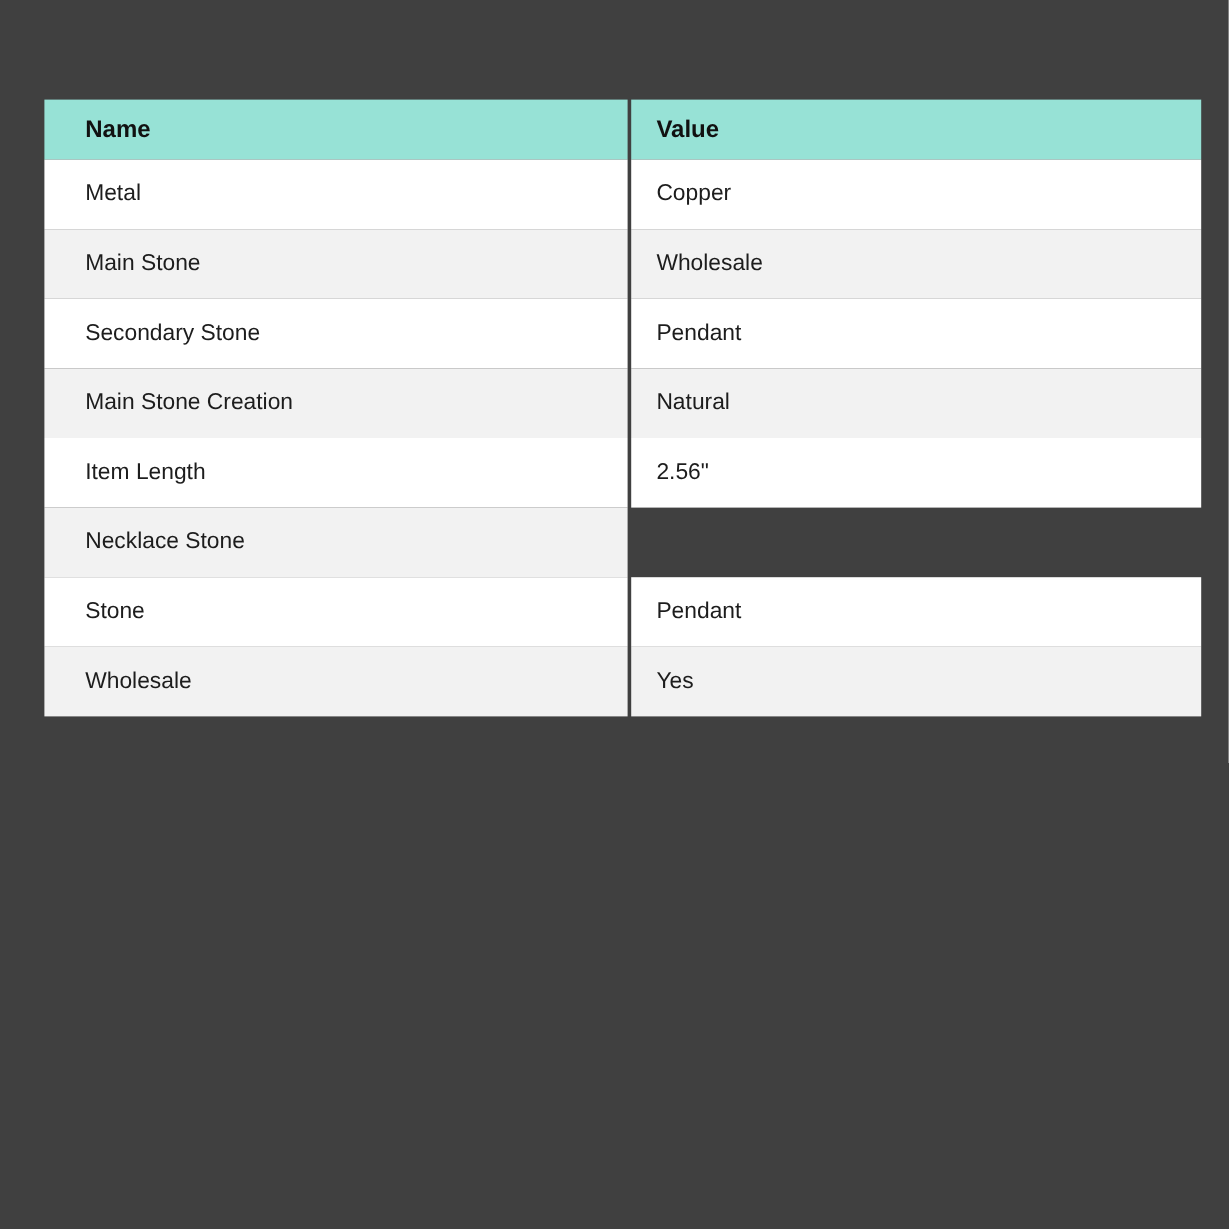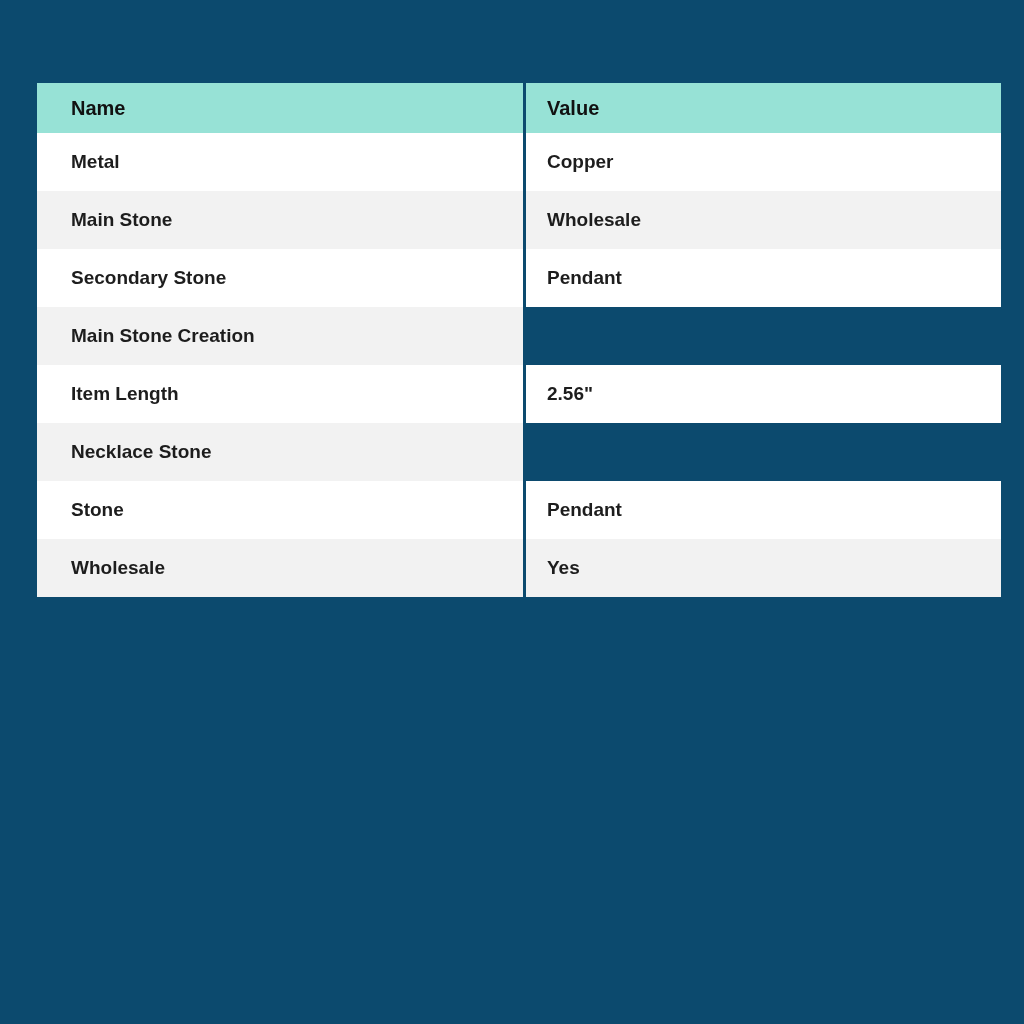--- a/index.html
+++ b/index.html
@@ -7,21 +7,21 @@
     width: 1024px;
     height: 1024px;
     background: #ffffff;
     font-family: "Liberation Sans", "DejaVu Sans", sans-serif;
     color: #1d1d1d;
   }
   .page {
     position: relative;
     width: 1024px;
     height: 1024px;
-    background: #0c4a6e;
+    background: #404040;
     overflow: hidden;
   }
   .attributes-table {
     position: absolute;
     left: 37px;
     top: 83px;
     width: 964px;
   }
   .t-row {
     display: flex;
@@ -45,21 +45,21 @@
   .t-header .cell {
     min-height: 50px;
     background: #97e2d6;
     font-weight: 700;
     font-size: 20px;
     color: #111111;
   }
   .t-body-row .cell {
     background: #ffffff;
     font-size: 19px;
-    font-weight: 700;
+    font-weight: 400;
     color: #1d1d1d;
   }
   .t-body-row.stripe .cell {
     background: #f2f2f2;
   }
 </style>
 </head>
 <body>
 
 <div class="page">
@@ -98,20 +98,23 @@
       </div>
       <div class="cell c2">
         <span>Pendant</span>
       </div>
     </div>
 
     <div class="t-row t-body-row stripe">
       <div class="cell c1">
         <span>Main Stone Creation</span>
       </div>
+      <div class="cell c2">
+        <span>Natural</span>
+      </div>
     </div>
 
     <div class="t-row t-body-row">
       <div class="cell c1">
         <span>Item Length</span>
       </div>
       <div class="cell c2">
         <span>2.56"</span>
       </div>
     </div>

